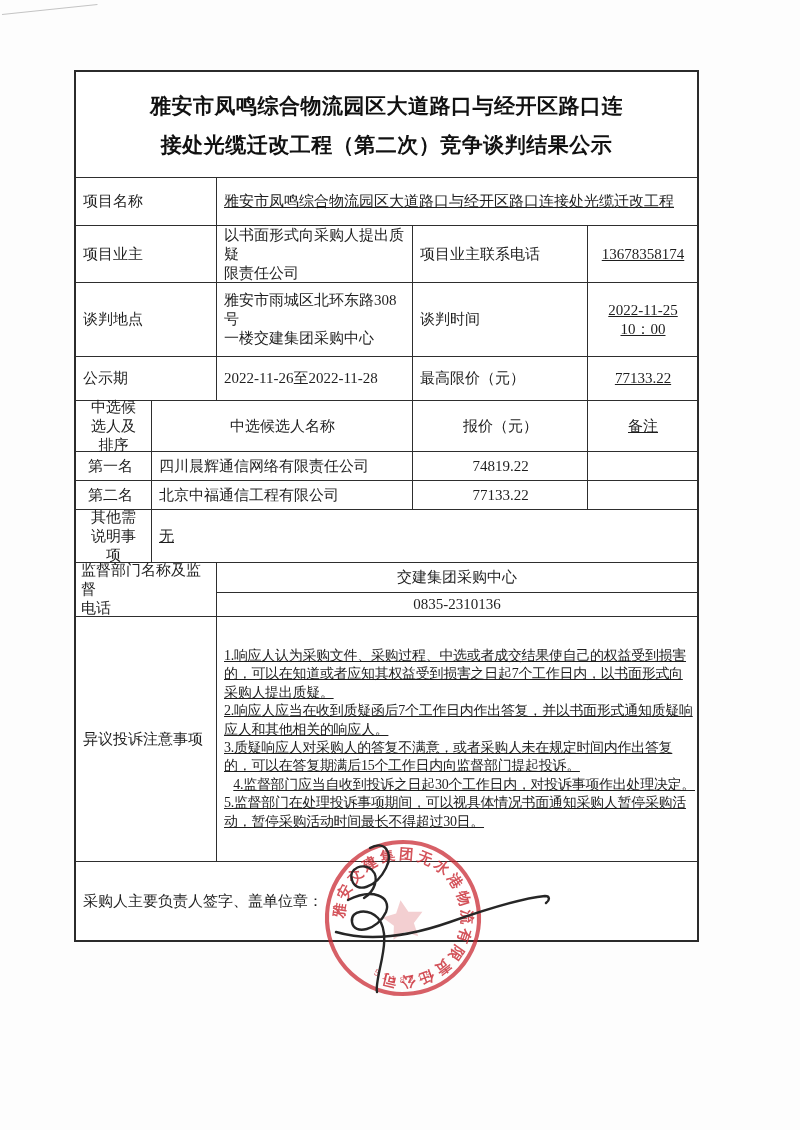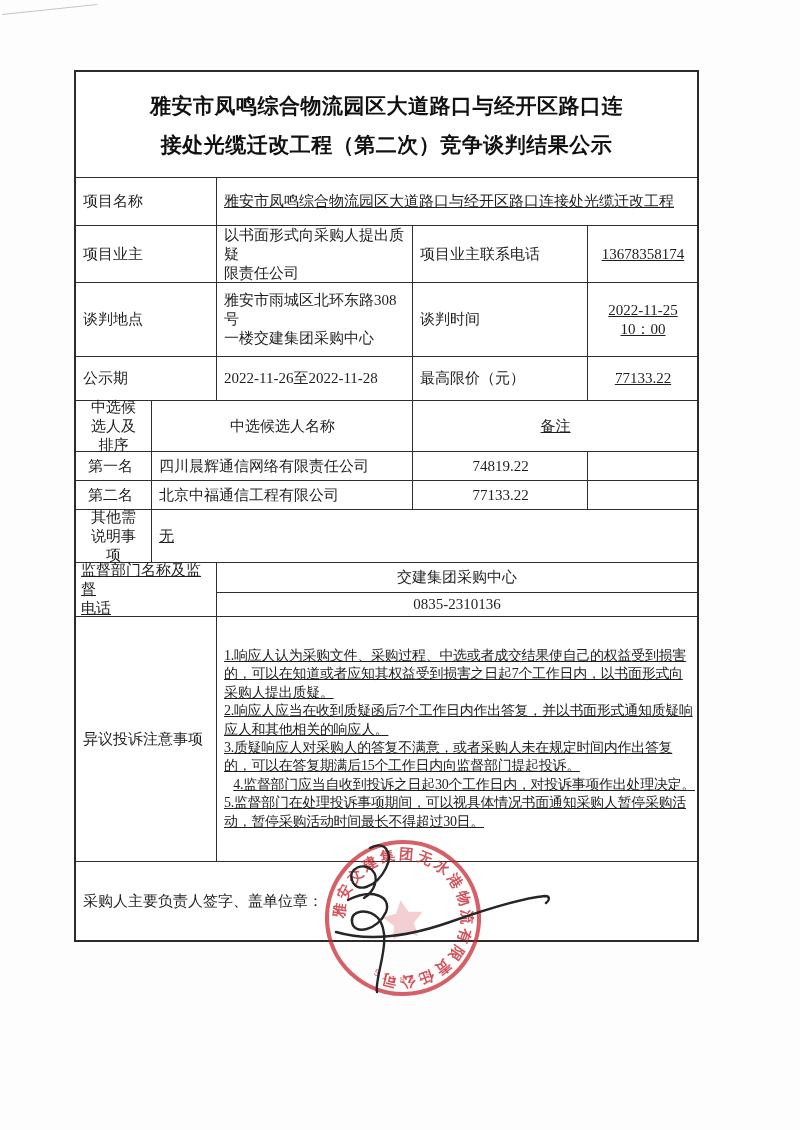--- a/index.html
+++ b/index.html
@@ -112,20 +112,21 @@
   <div class="row r4">
     <div class="cell c1">公示期</div>
     <div class="cell c2">2022-11-26至2022-11-28</div>
     <div class="cell c3">最高限价（元）</div>
     <div class="cell c4 last center">77133.22</div>
   </div>
 
   <div class="row r5">
     <div class="cell cn center">中选候选人及排序</div>
     <div class="cell cname center">中选候选人名称</div>
+    <div class="cell c3 center">报价（元）</div>
     <div class="cell c4 last center">备注</div>
   </div>
 
   <div class="row r6">
     <div class="cell cn">第一名</div>
     <div class="cell cname">四川晨辉通信网络有限责任公司</div>
     <div class="cell c3 center">74819.22</div>
     <div class="cell c4 last"></div>
   </div>
 
@@ -135,21 +136,21 @@
     <div class="cell c3 center">77133.22</div>
     <div class="cell c4 last"></div>
   </div>
 
   <div class="row r8">
     <div class="cell cn center">其他需说明事项</div>
     <div class="cell c4 last">无</div>
   </div>
 
   <div class="row r9">
-    <div class="cell c1 lines" style="padding-left:5px;text-decoration:underline;">
+    <div class="cell c1 lines" style="padding-left:5px;">
       <div>
         <span>监督部门名称及监督</span>
         <span>电话</span>
       </div>
     </div>
     <div class="subcol">
       <div class="subcell top">交建集团采购中心</div>
       <div class="subcell bottom">0835-2310136</div>
     </div>
   </div>

